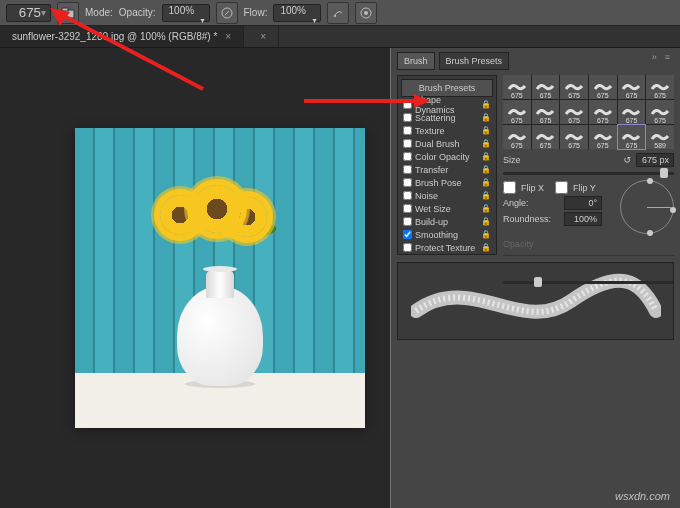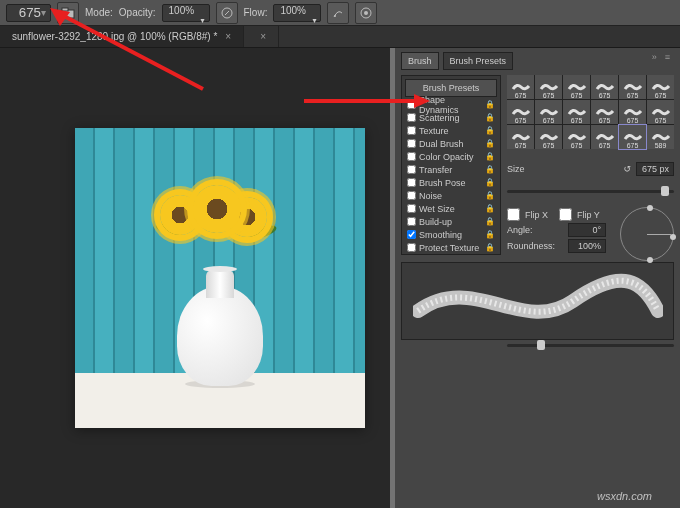--- a/index.html
+++ b/index.html
@@ -25,31 +25,31 @@
 .vase-body { position:absolute; bottom:0; width:86px; height:100px; background:radial-gradient(ellipse at 35% 35%, #fff, #e0e0e0); border-radius:50% 50% 40% 40%; }
 .vase-neck { position:absolute; bottom:88px; left:50%; transform:translateX(-50%); width:28px; height:28px; background:linear-gradient(90deg,#d8d8d8,#fff,#d8d8d8); border-radius:6px 6px 0 0; }
 .vase-rim { position:absolute; bottom:114px; left:50%; transform:translateX(-50%); width:34px; height:6px; background:#e8e8e8; border-radius:50%; }
 .flower { position:absolute; bottom:128px; left:50%; transform:translateX(-50%); width:130px; height:85px; }
 .sun { position:absolute; width:48px; height:48px; border-radius:50%; background:radial-gradient(circle at center,#6b4a1f 0 30%, #f7c71f 30%); box-shadow:0 0 0 6px #f7c71f, 0 0 0 9px rgba(247,199,31,.6); }
 .s1{left:38px;top:12px} .s2{left:5px;top:22px;width:40px;height:40px} .s3{left:72px;top:24px;width:40px;height:40px}
 .leaf { position:absolute; background:#3f7a2e; width:28px; height:10px; border-radius:50%; }
 .l1{left:0;top:52px;transform:rotate(20deg)} .l2{right:8px;top:54px;transform:rotate(-18deg)}
 .vase-shadow { position:absolute; bottom:40px; left:50%; transform:translateX(-50%); width:70px; height:8px; background:rgba(0,0,0,.1); border-radius:50%; }
 
-.brush-panel { width: 290px; background: #454545; border-left: 5px solid #737373; padding: 4px 6px; font-size: 9px; display: flex; flex-direction: column; gap: 3px; position: relative; }
+.brush-panel { width: 290px; background: #454545; border-left: 1px solid #737373; padding: 4px 6px; font-size: 9px; display: flex; flex-direction: column; gap: 3px; position: relative; }
 .panel-tabs { display:flex; gap:4px; margin-bottom:2px; }
 .ptab { padding: 3px 6px; background:#3a3a3a; border:1px solid #222; cursor:pointer; font-size:9px; }
 .ptab.active { background:#555; }
 .brush-layout { display:flex; gap:6px; height:180px; }
 .brush-opts { width:100px; background:#3a3a3a; border:1px solid #222; padding:3px; display:flex; flex-direction:column; gap:1px; }
 .preset-btn { padding:3px; background:#505050; border:1px solid #222; text-align:center; cursor:pointer; }
 .bopt { display:flex; align-items:center; gap:3px; padding:0 2px; height:13px; }
 .bopt input[type="checkbox"]{ width:9px; height:9px; }
 .lock { font-size:8px; color:#888; margin-left:auto; }
-.brush-right { flex:1; display:flex; flex-direction:column; gap:12px; }
+.brush-right { flex:1; display:flex; flex-direction:column; gap:3px; }
 .preset-grid { display:grid; grid-template-columns:repeat(6,1fr); gap:1px; background:#222; }
 .preset { background:#515151; height:24px; display:flex; flex-direction:column; align-items:center; justify-content:center; position:relative; font-size:8px; cursor:pointer; }
 .preset svg { width:20px; height:12px; }
 .preset.sel { outline:1px solid #88c; }
 .pnum { position:absolute; bottom:0; font-size:7px; color:#ddd; }
 .ctrl-row { display:flex; align-items:center; gap:5px; padding:1px 0; }
 .ctrl-label { width:56px; }
 .ctrl-val { background:#333; border:1px solid #222; padding:1px 4px; min-width:38px; text-align:right; }
 .angle-circle { width:54px; height:54px; border:1px solid #888; border-radius:50%; position:relative; margin-left:auto; }
 .angle-circle::after{content:"";position:absolute;top:50%;left:50%;right:2px;height:1px;background:#aaa;transform-origin:left;}
@@ -57,21 +57,21 @@
 .slider-track { flex:1; height:3px; background:#2a2a2a; position:relative; border-radius:2px; }
 .slider-thumb { position:absolute; top:-4px; width:8px; height:10px; background:#ccc; border-radius:2px; }
 .preview { height:78px; background:#3a3a3a; border:1px solid #222; display:flex; align-items:center; justify-content:center; margin-top:4px; }
 .preview svg { width:250px; height:60px; }
 .divider { border-top:1px solid #333; margin:2px 0; }
 .dim-label { color:#666; }
 
 .arrow { position:absolute; pointer-events:none; z-index:50; }
 .arrow-line { stroke:#e82020; stroke-width:4; fill:none; }
 .arrow-head { fill:#e82020; }
-.watermark { position:absolute; bottom:6px; right:28px; font-size:11px; font-style:italic; color:#ddd; opacity:.8; }
+.watermark { position:absolute; bottom:6px; right:10px; font-size:11px; font-style:italic; color:#ddd; opacity:.8; }
 .chev-icon { opacity:.6; }
 </style>
 </head>
 <body>
 
 <div class="toolbar">
   <div class="toolbar-box">
     <input class="sz-input" value="675" style="">
     <span class="chev-icon">▾</span>
   </div>

